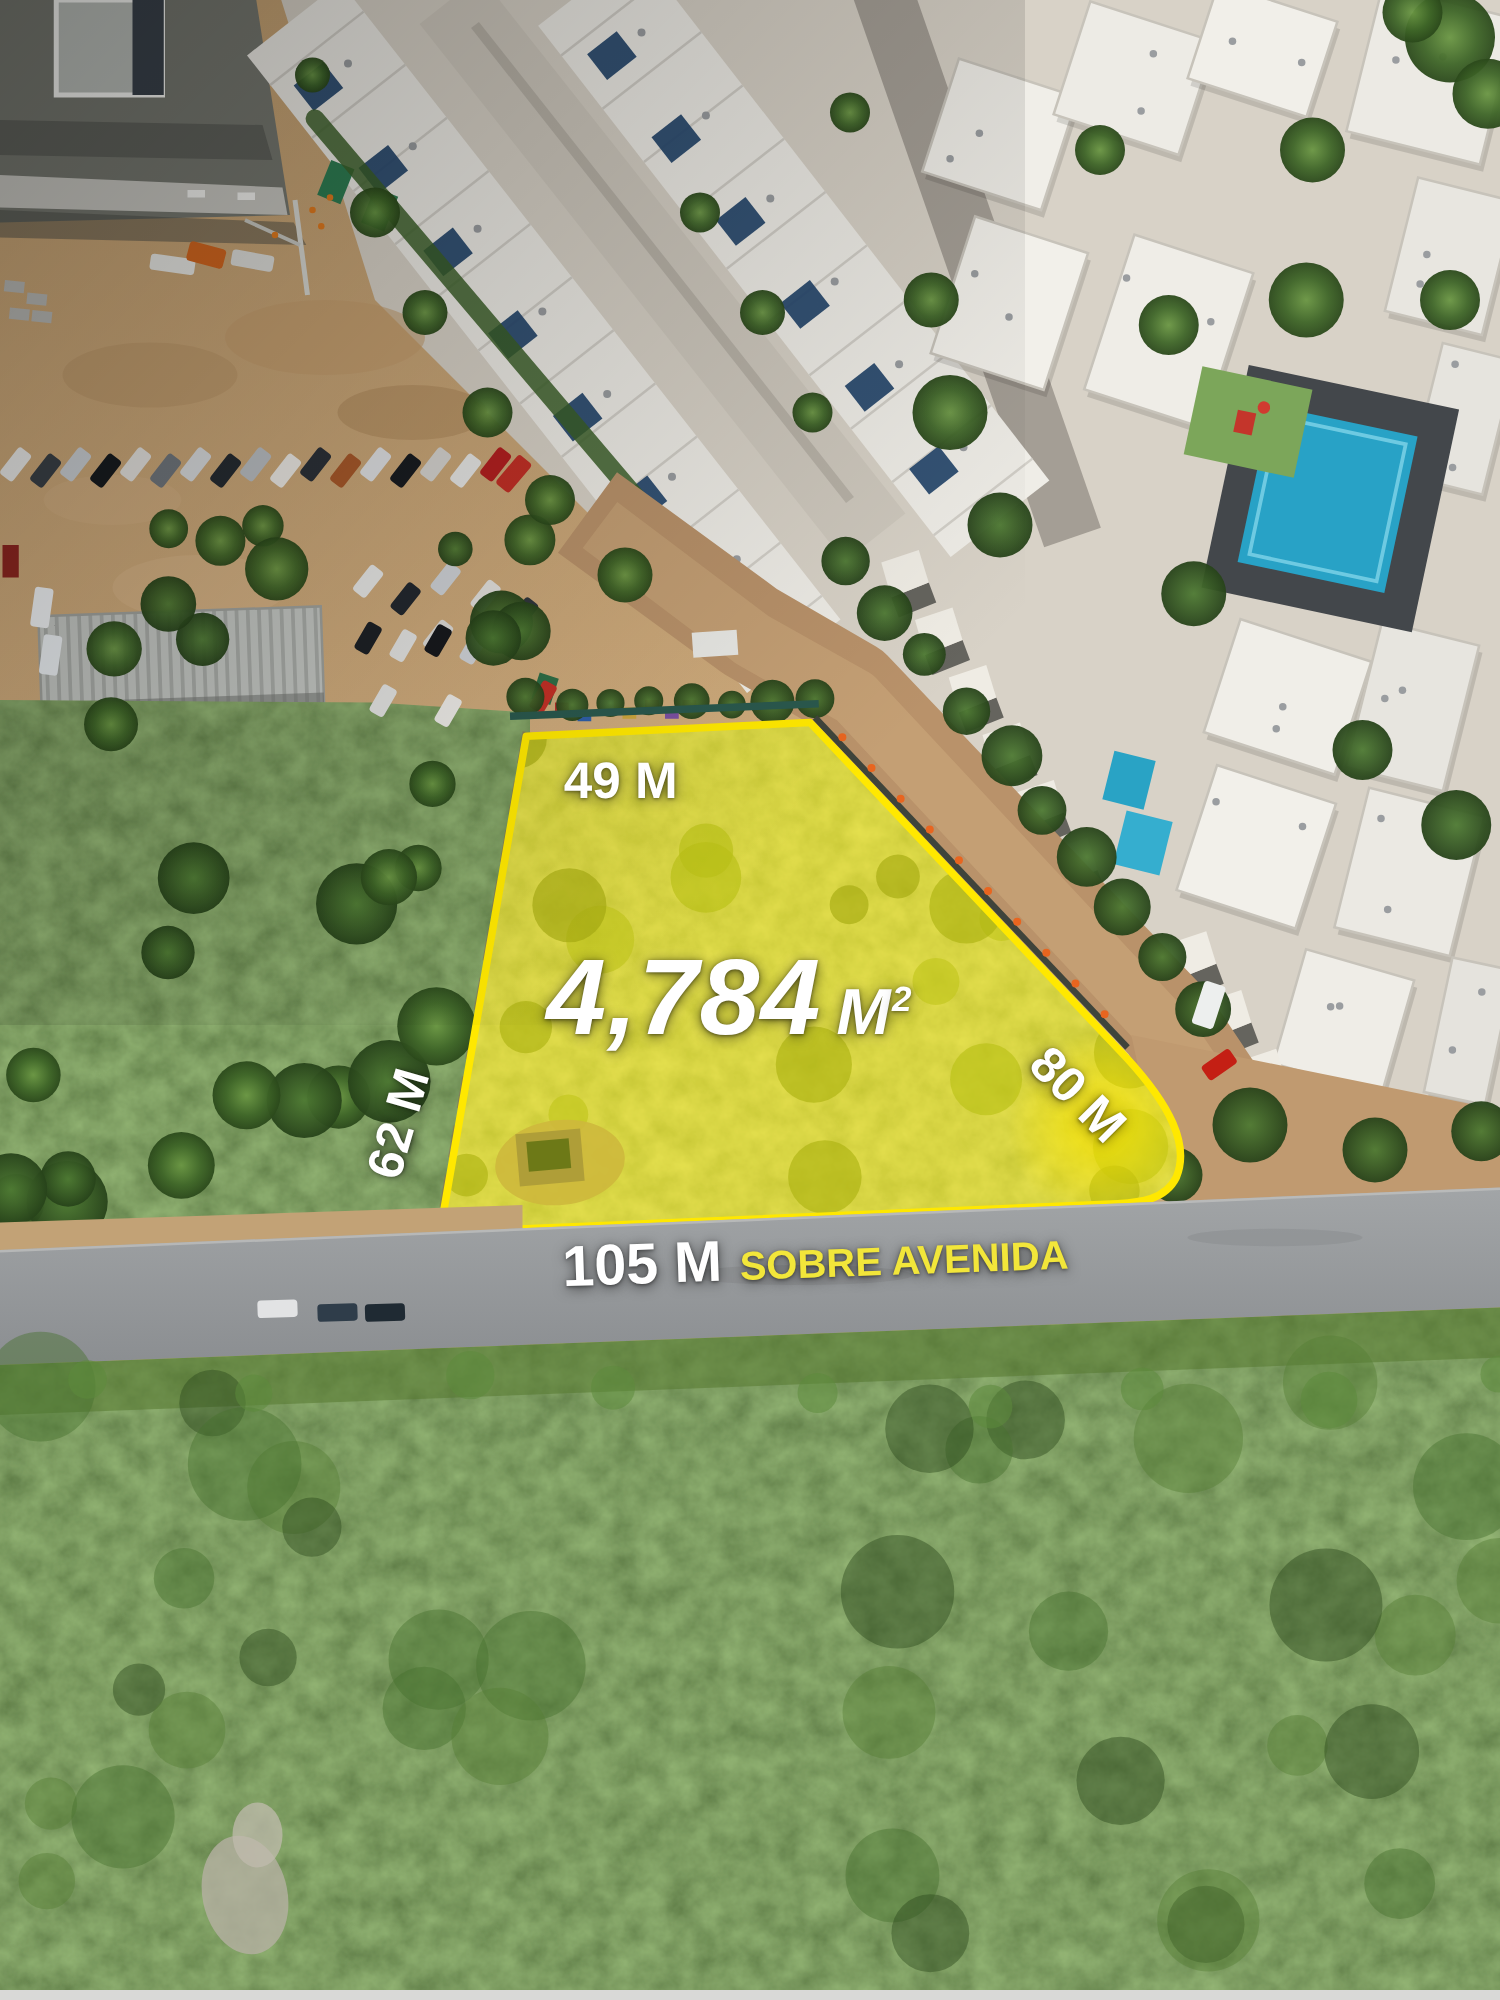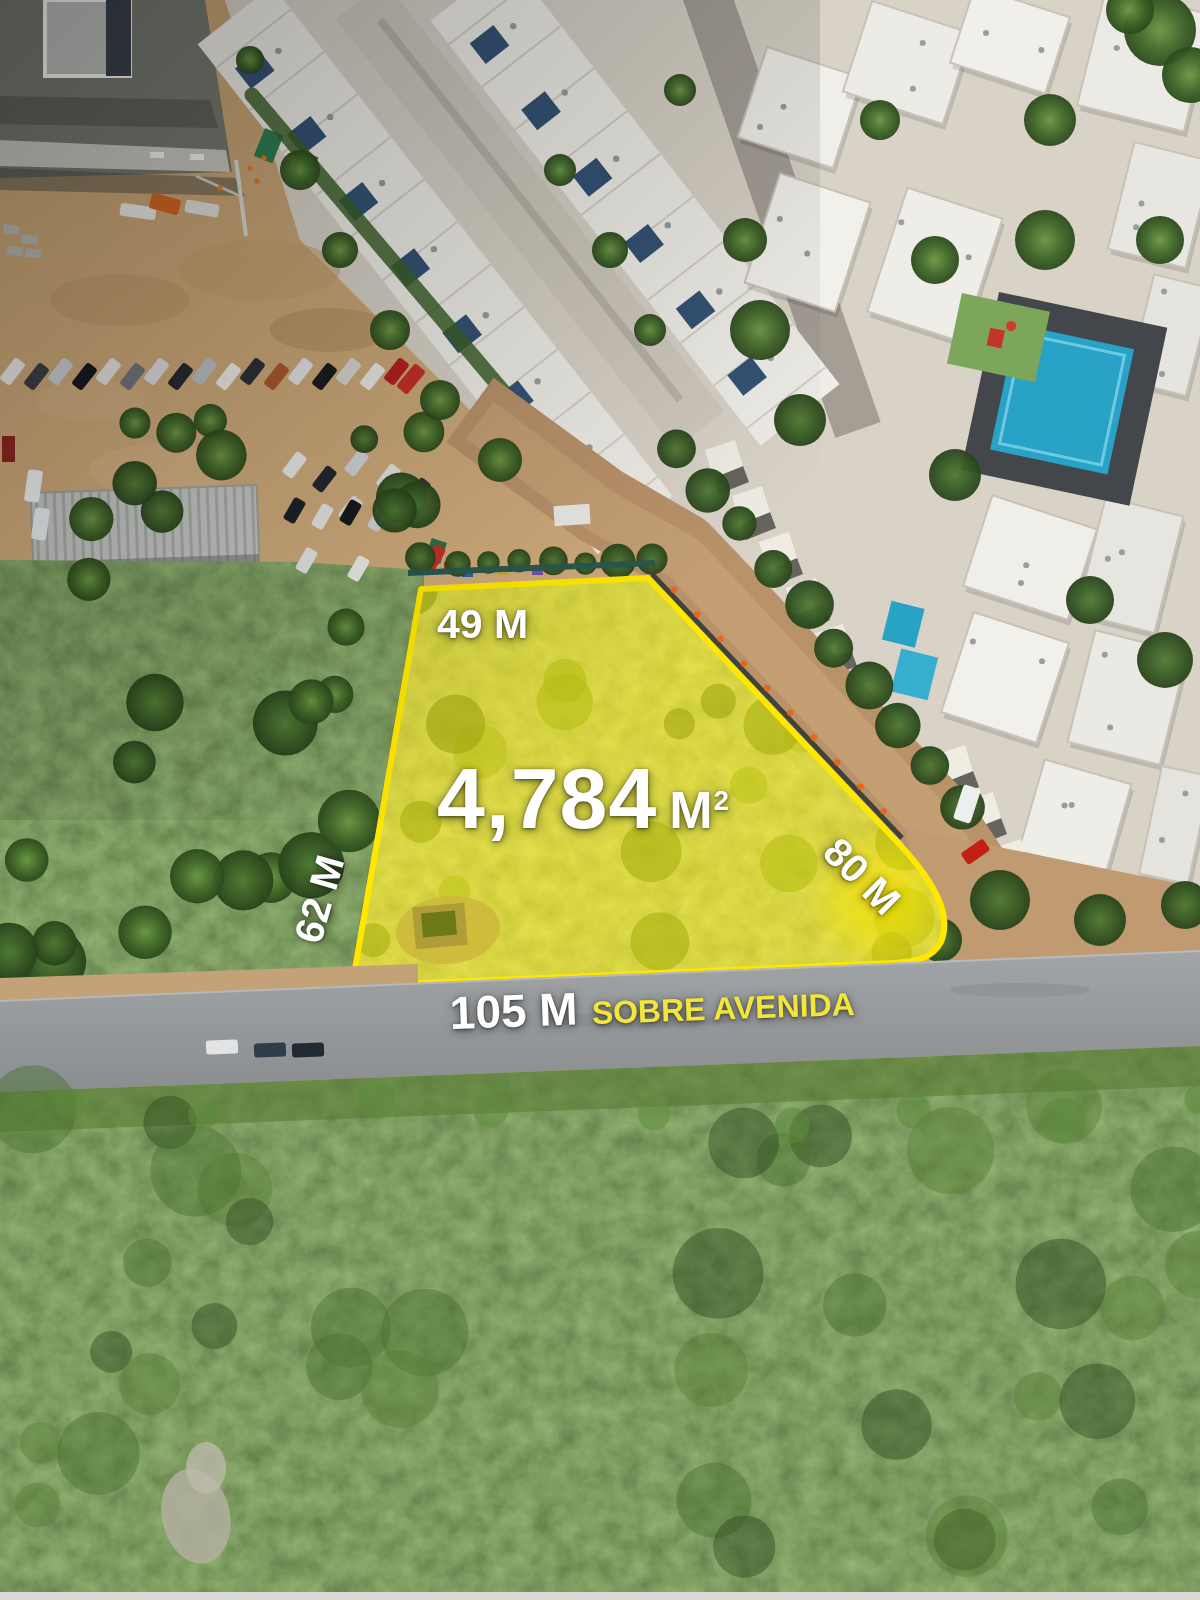--- a/index.html
+++ b/index.html
@@ -1,23 +1,23 @@
 <!DOCTYPE html>
 <html style="--note-yellow: #F2E63A;"><head>
 <meta charset="utf-8">
 <style>
   html,body{margin:0;padding:0;background:#111;}
   .stage{position:relative;width:1200px;height:1600px;overflow:hidden;background:#c9a97b;font-family:"Liberation Sans",sans-serif;}
   svg{position:absolute;left:0;top:0;display:block;}
   .lbl{position:absolute;font-family:"Liberation Sans",sans-serif;font-weight:bold;color:#fff;line-height:1;white-space:nowrap;
        text-shadow:0 2px 10px rgba(0,0,0,.55),0 1px 3px rgba(0,0,0,.45);}
-  #lblTop{left:437px;top:604px;font-size:41px;}
+  #lblTop{left:451px;top:604px;font-size:41px;}
   #lblLeft{left:319px;top:899px;font-size:40px;transform:translate(-50%,-50%) rotate(-74deg);}
   #lblRight{left:862px;top:876px;font-size:40px;transform:translate(-50%,-50%) rotate(45deg);}
-  #lblArea{left:437px;top:755px;font-size:86px;letter-spacing:1px;}
+  #lblArea{left:437px;top:755px;font-size:86px;letter-spacing:1px;font-style:italic;}
   #lblArea .unit{font-size:52px;margin-left:12px;}
   #lblArea sup{font-size:28px;}
   #frontage{left:449px;top:990px;transform:rotate(-2deg);transform-origin:left top;display:flex;align-items:baseline;gap:14px;}
   .front-m{font-size:46px;}
   .front-sub{font-size:32px;color:var(--note-yellow,#F2E63A);}
 </style>
 </head>
 <body>
 
 <div class="stage">

